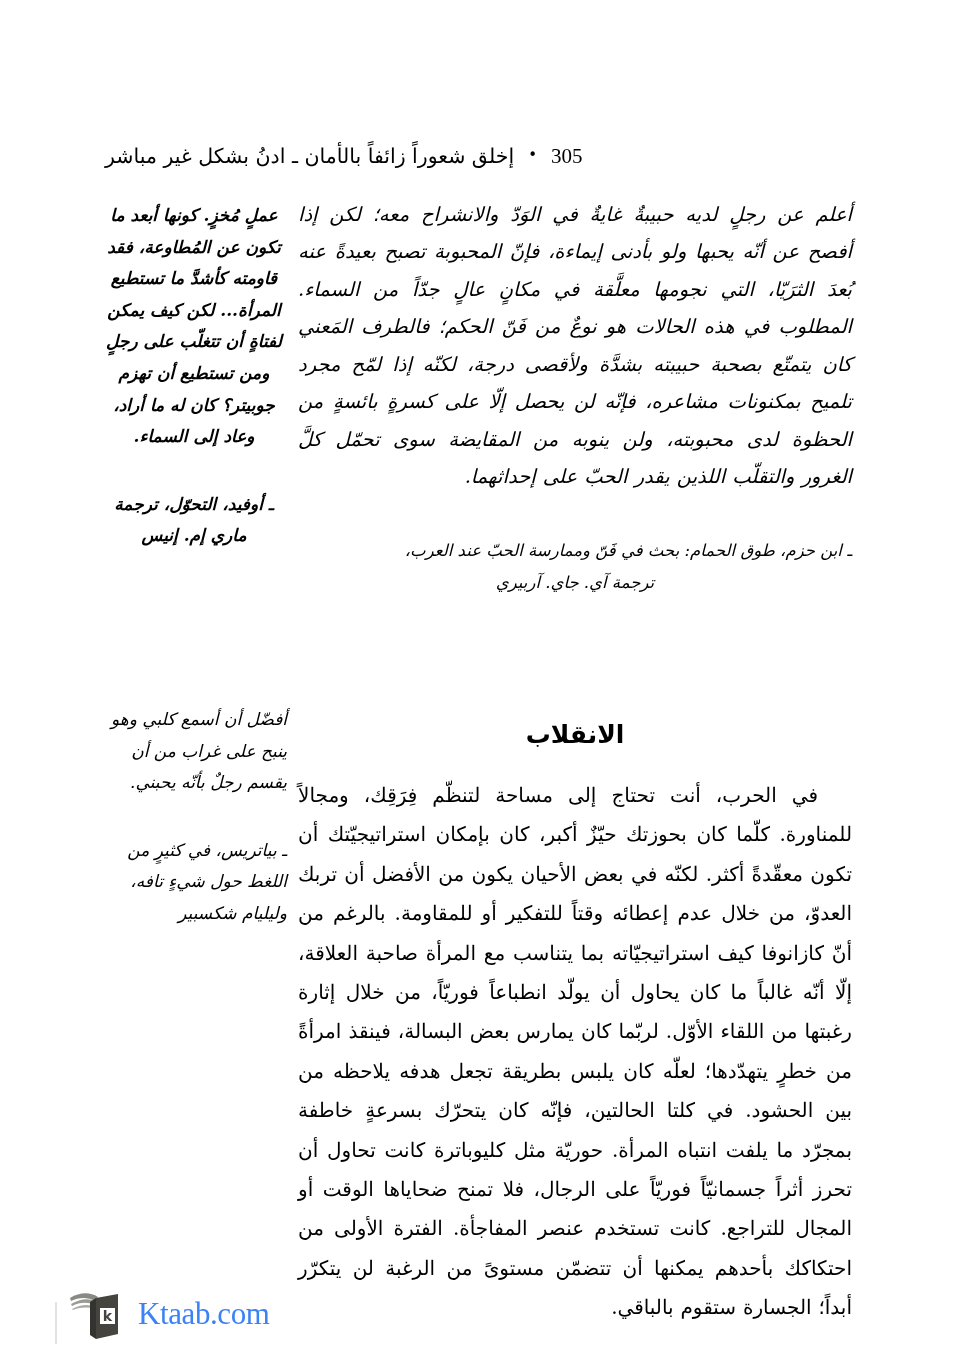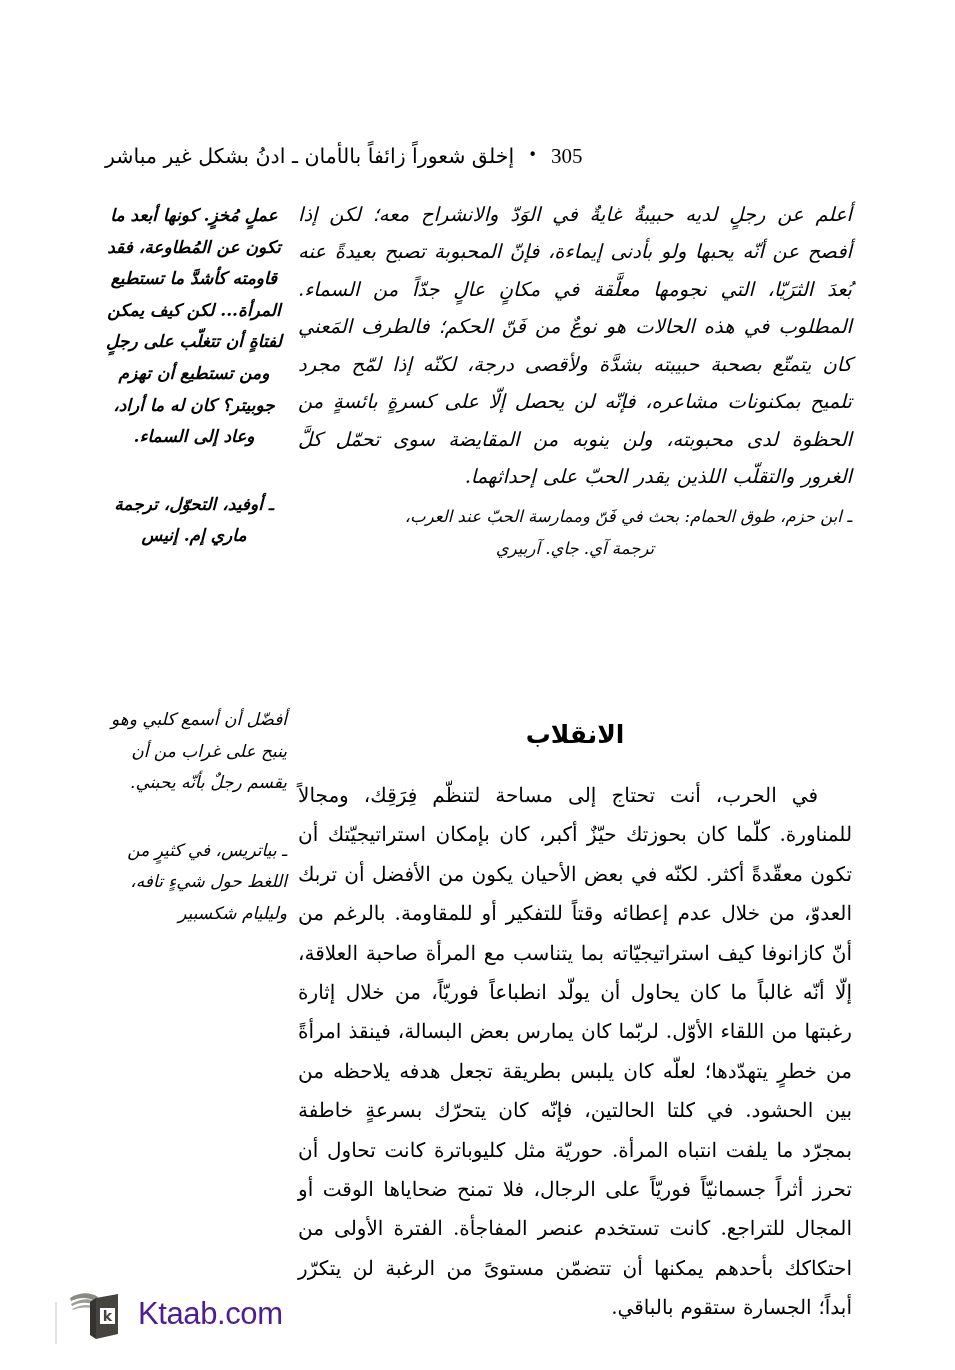--- a/index.html
+++ b/index.html
@@ -97,21 +97,21 @@
     letter-spacing: 0;
     word-spacing: 1px;
   }
   .epigraph p { margin: 0; }
 
   .epigraph-source {
     font-family: "DejaVu Serif", serif;
     font-style: italic;
     font-size: 16.5px;
     line-height: 1.85;
-    margin-top: 6px;
+    margin-top: 40px;
     text-align: justify;
   }
   .epigraph-source .src-line-2 {
     display: block;
     text-align: center;
     margin-top: 2px;
   }
 
   
   .section-heading {
@@ -174,23 +174,23 @@
     direction: ltr;
   }
   .wm-icon {
     position: relative;
     width: 62px;
     height: 62px;
     flex: 0 0 62px;
   }
   .wm-icon svg { display: block; }
   .wm-text {
-    font-family: Liberation Sans, sans-serif;
+    font-family: Liberation Serif, serif;
     font-size: 31px;
-    color: #4c1d95;
+    color: #3b82f6;
     letter-spacing: -0.4px;
     line-height: 1;
   }
   .wm-tick {
     position: absolute;
     left: 55px;
     bottom: 26px;
     width: 2px;
     height: 42px;
     background: #e2e2e0;

